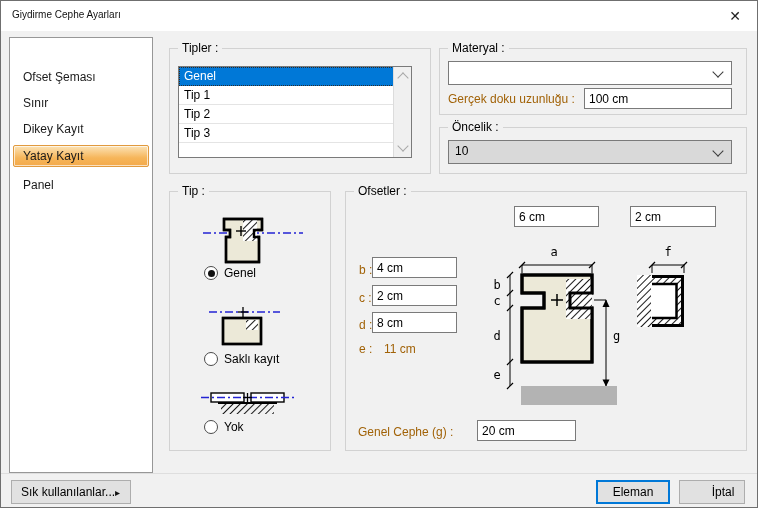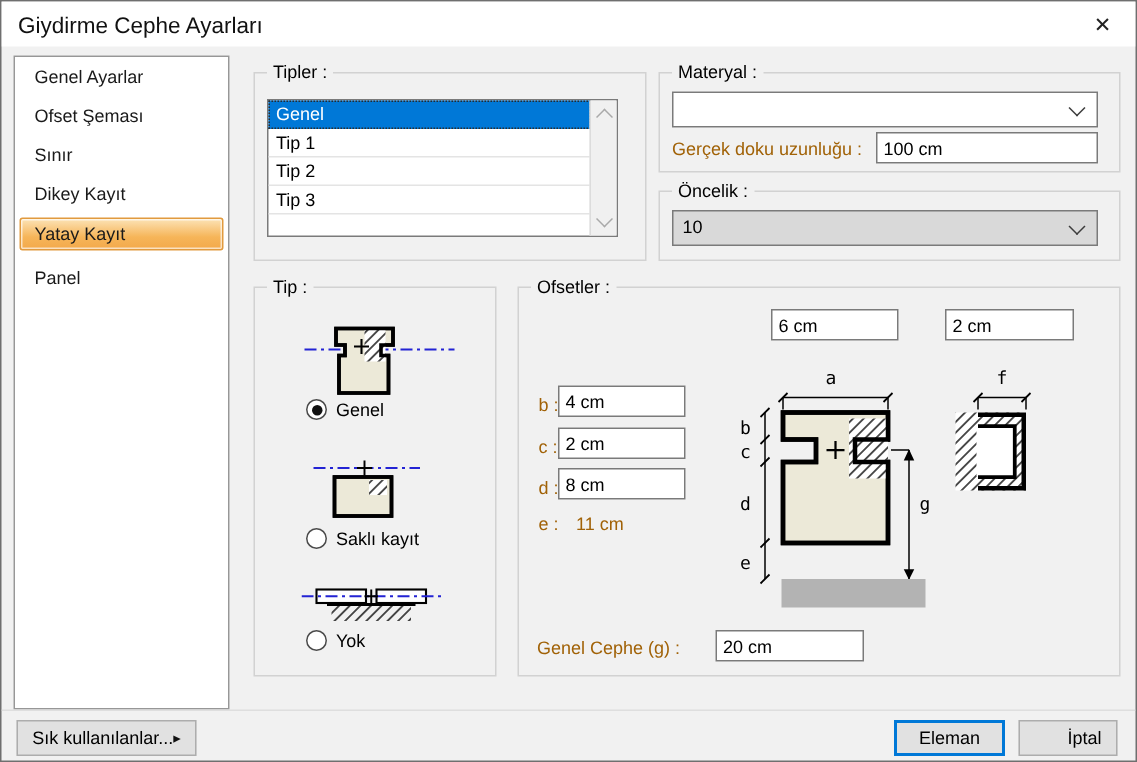--- a/index.html
+++ b/index.html
@@ -1,20 +1,20 @@
 <!DOCTYPE html>
 <html><head>
 <meta charset="utf-8">
 <style>
   html,body { margin:0; padding:0; background:#cfcfcf; font-family:"Liberation Sans", sans-serif; }
   .dialog { position:relative; width:756px; height:506px; background:#f1f1f1; border:1px solid #6f6f6f; overflow:hidden; }
 
   
   .titlebar { position:absolute; left:0; top:0; right:0; height:30px; background:#ffffff; }
-  .title { position:absolute; left:11px; top:8px; font-size:15px; color:#111; }
+  .title { position:absolute; left:11px; top:8px; font-size:10px; color:#111; }
   .close-btn { position:absolute; right:8px; top:5px; width:28px; height:21px; line-height:21px; text-align:center; font-size:14px; color:#222; cursor:default; }
 
   
   .sidebar { position:absolute; left:8px; top:36px; width:142px; height:434px; background:#ffffff; border:1px solid #979797; }
   .side-item { position:absolute; left:0; right:0; height:26px; line-height:26px; padding-left:13px; font-size:12px; color:#1a1a1a; }
   .side-item.sel { left:3px; right:3px; height:20px; line-height:20px; padding-left:9px; border:1px solid #e19a3e;
                    border-radius:2px; background:linear-gradient(#fce3b6,#f6b559 60%,#f3a94b);
                    box-shadow:inset 0 0 0 1px rgba(255,255,255,.65); }
 
   
@@ -43,37 +43,36 @@
   
   .radio-row { position:absolute; display:flex; align-items:center; gap:6px; font-size:12px; color:#000; }
   .radio { width:12px; height:12px; border:1px solid #4a4a4a; border-radius:50%; background:#fff; position:relative; flex:0 0 auto; }
   .radio.checked::after { content:""; position:absolute; left:2.5px; top:2.5px; width:7px; height:7px; border-radius:50%; background:#111; }
 
   
   .footer-sep { position:absolute; left:0; right:0; top:472px; border-top:1px solid #dedede; }
   .btn { position:absolute; background:#e1e1e1; border:1px solid #adadad; font-size:12px; color:#000;
          display:flex; align-items:center; justify-content:center; box-sizing:border-box; }
   .btn.default { border:2px solid #0078d7; }
-  .fav-btn { justify-content:center; padding:0 9px; }
+  .fav-btn { justify-content:flex-start; padding:0 9px; }
   .fav-arrow { font-size:10px; color:#111; }
 
   svg text { font-family:"DejaVu Sans Mono", monospace; font-size:12px; fill:#000; }
 </style>
 </head>
 <body>
 
 <div class="dialog">
 
   <div class="titlebar">
     <div class="title">Giydirme Cephe Ayarları</div>
     <div class="close-btn">✕</div>
   </div>
 
   <div class="sidebar">
-    <div class="side-item" style="top:0">Genel Ayarlar</div>
     <div class="side-item" style="top:26px">Ofset Şeması</div>
     <div class="side-item" style="top:52px">Sınır</div>
     <div class="side-item" style="top:78px">Dikey Kayıt</div>
     <div class="side-item" style="top:134px">Panel</div>
     <div class="side-item sel" style="top:107px">Yatay Kayıt</div>
   </div>
 
   <div class="groupbox" style="left:168px; top:47px; width:260px; height:124px;">
     <span class="gtitle">Tipler :</span>
     <div class="listbox">

